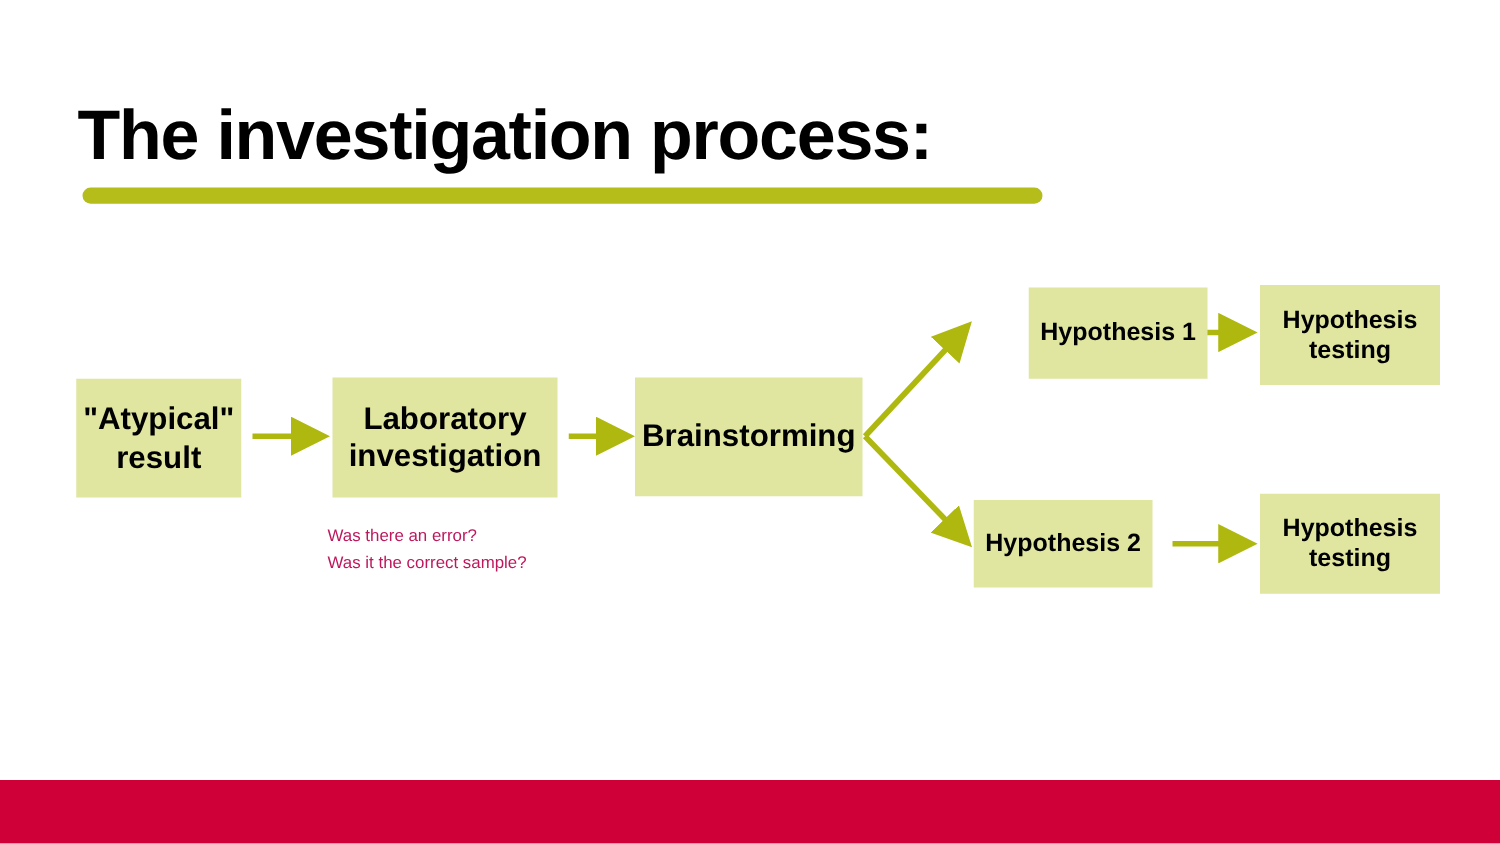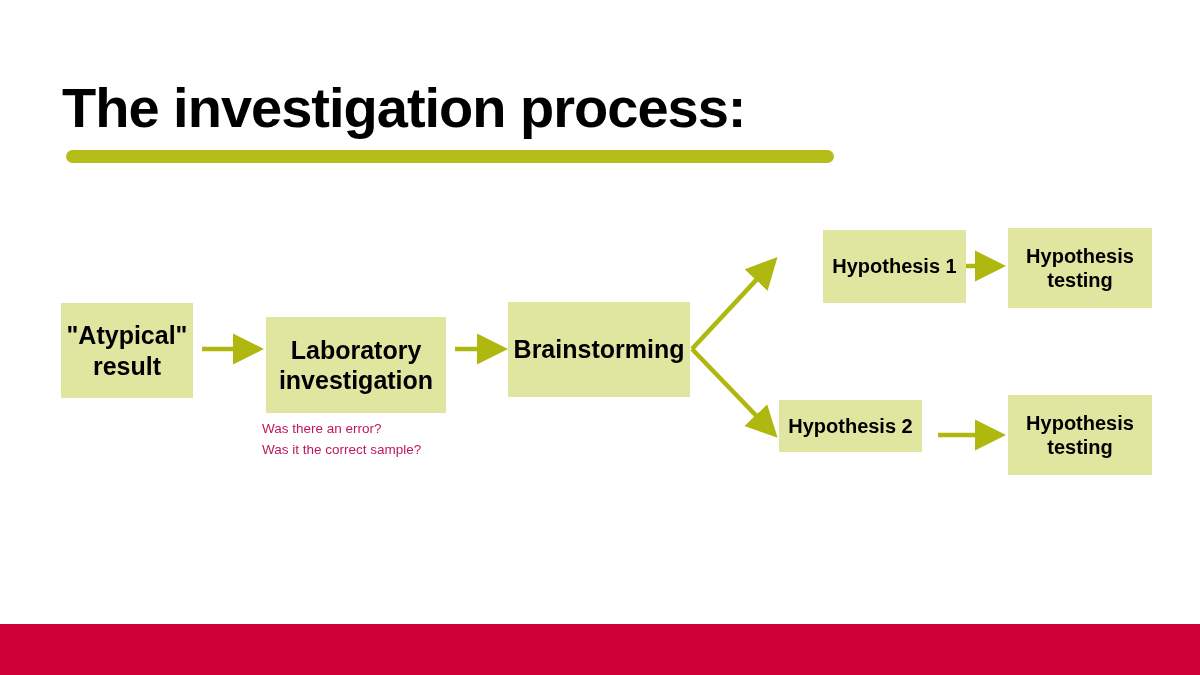--- a/index.html
+++ b/index.html
@@ -57,24 +57,24 @@
     font-weight: bold;
     display: flex;
     align-items: center;
     justify-content: center;
     text-align: center;
     line-height: 1.22;
     box-sizing: border-box;
     padding: 2px 6px;
   }
   #node-atypical    { left: 61px;  top: 303px; width: 132px; height: 95px; font-size: 25px; }
-  #node-lab         { left: 266px; top: 302px; width: 180px; height: 96px; font-size: 25px; margin-top: 15px; }
+  #node-lab         { left: 266px; top: 302px; width: 180px; height: 96px; font-size: 25px; }
   #node-brainstorm  { left: 508px; top: 302px; width: 182px; height: 95px; font-size: 25px; }
   #node-hyp1        { left: 779px; top: 230px; width: 143px; height: 73px; font-size: 20px; margin-left: 44px; }
-  #node-hyp2        { left: 779px; top: 400px; width: 143px; height: 52px; font-size: 20px; }
+  #node-hyp2        { left: 779px; top: 400px; width: 143px; height: 70px; font-size: 20px; }
   #node-test1       { left: 1008px; top: 228px; width: 144px; height: 80px; font-size: 20px; }
   #node-test2       { left: 1008px; top: 395px; width: 144px; height: 80px; font-size: 20px; }
 
   
   .annotation {
     position: absolute;
     font-size: 13.5px;
     color: #be185d;
     line-height: 1.52;
     white-space: pre-line;

